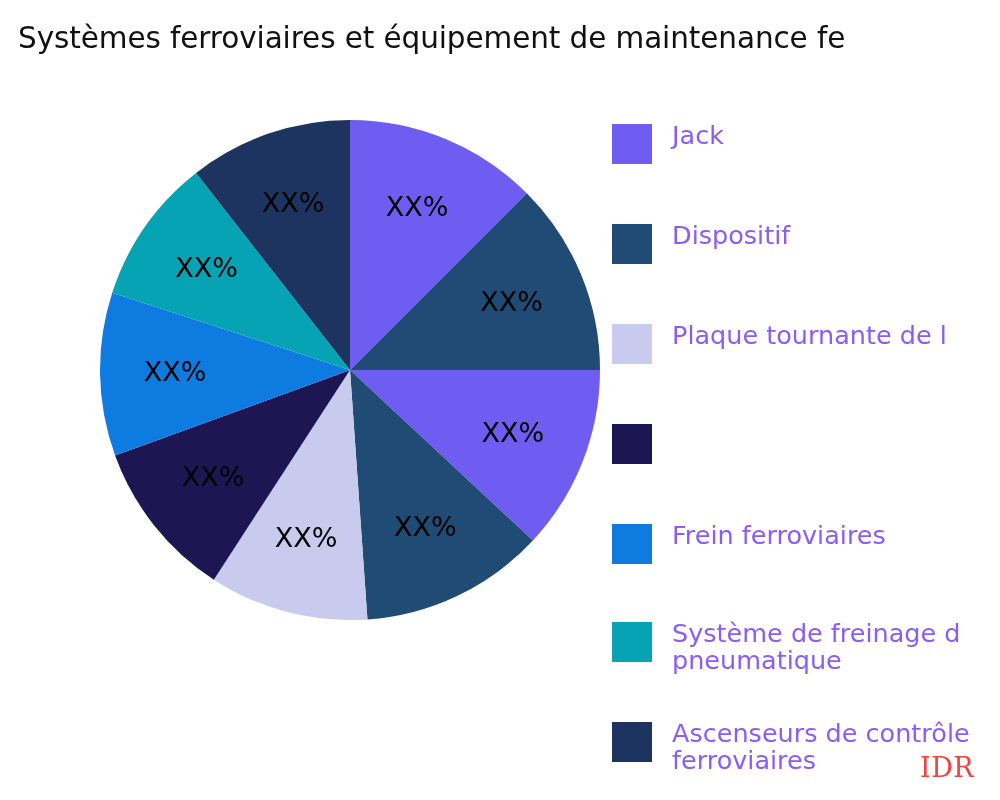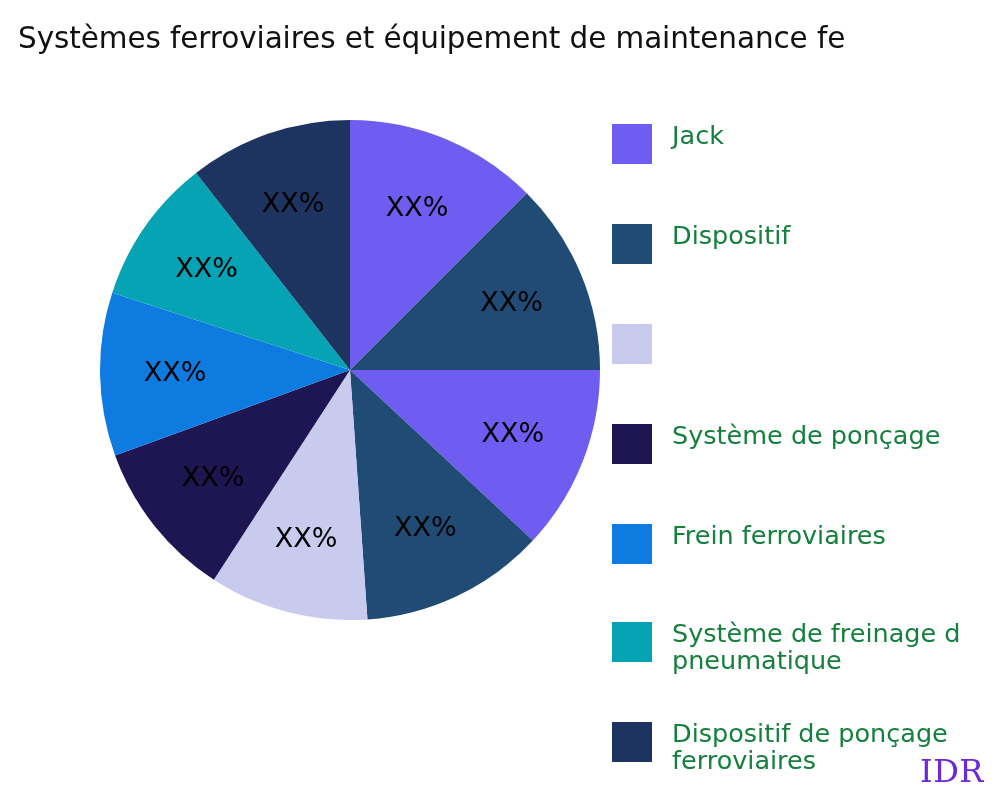--- a/index.html
+++ b/index.html
@@ -74,32 +74,32 @@
   .legend-swatch {
     width: 40px;
     height: 40px;
     flex: 0 0 40px;
     margin-top: 2px;
   }
   .legend-label {
     margin-left: 20px;
     font-size: 25.5px;
     line-height: 1.06;
-    color: #15803d;
+    color: #8b5cf6;
     white-space: pre;
   }
 
   
   #watermark {
     position: absolute;
     left: 920px;
     top: 752px;
     font-family: "DejaVu Serif", serif;
-    font-size: 32px;
-    color: #6d28d9;
+    font-size: 27px;
+    color: #ef4444;
     letter-spacing: 0.5px;
   }
 </style>
 </head>
 <body>
 
 <div id="chart-root">
 
   <div id="chart-title">Systèmes ferroviaires et équipement de maintenance fe</div>
 
@@ -134,36 +134,36 @@
       <div class="legend-item" style="top: 10px;">
         <span class="legend-swatch" style="background: rgb(111, 92, 240);"></span>
         <span class="legend-label">Jack</span>
       </div>
       <div class="legend-item" style="top: 110px;">
         <span class="legend-swatch" style="background: rgb(31, 75, 117);"></span>
         <span class="legend-label">Dispositif</span>
       </div>
       <div class="legend-item" style="top: 210px;">
         <span class="legend-swatch" style="background: rgb(200, 202, 238);"></span>
+        <span class="legend-label">Plaque tournante de l</span>
       </div>
       <div class="legend-item" style="top: 310px;">
         <span class="legend-swatch" style="background: rgb(30, 22, 83);"></span>
-        <span class="legend-label">Système de ponçage</span>
       </div>
       <div class="legend-item" style="top: 410px;">
         <span class="legend-swatch" style="background: rgb(14, 123, 224);"></span>
         <span class="legend-label">Frein ferroviaires</span>
       </div>
       <div class="legend-item" style="top: 508px;">
         <span class="legend-swatch" style="background: rgb(6, 163, 181);"></span>
         <span class="legend-label">Système de freinage d
 pneumatique</span>
       </div>
       <div class="legend-item" style="top: 608px;">
         <span class="legend-swatch" style="background: rgb(29, 52, 96);"></span>
-        <span class="legend-label">Dispositif de ponçage
+        <span class="legend-label">Ascenseurs de contrôle
 ferroviaires</span>
       </div>
     </div>
 
   <div id="watermark">IDR</div>
 
 </div>
 
 </body></html>

